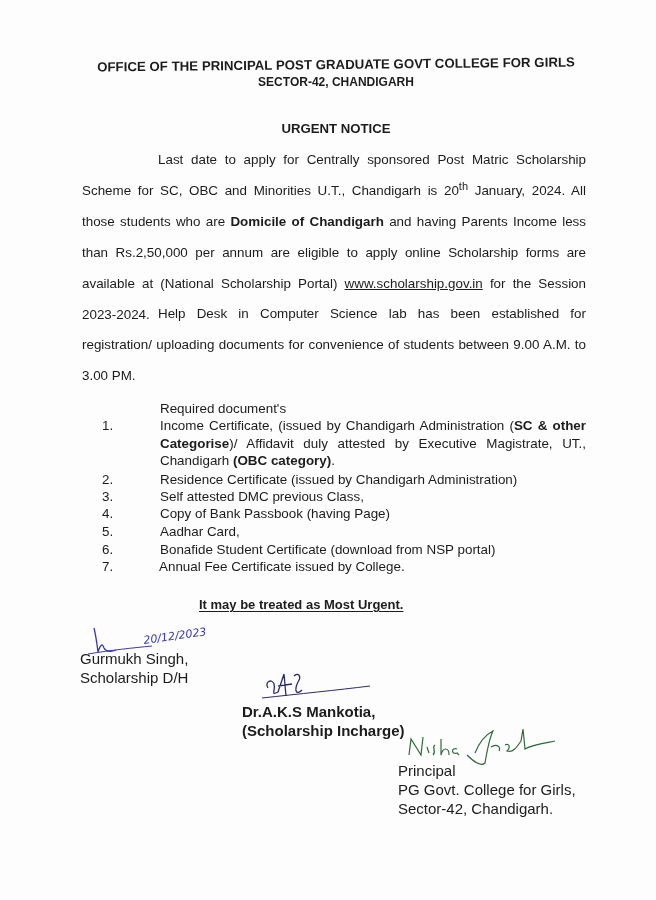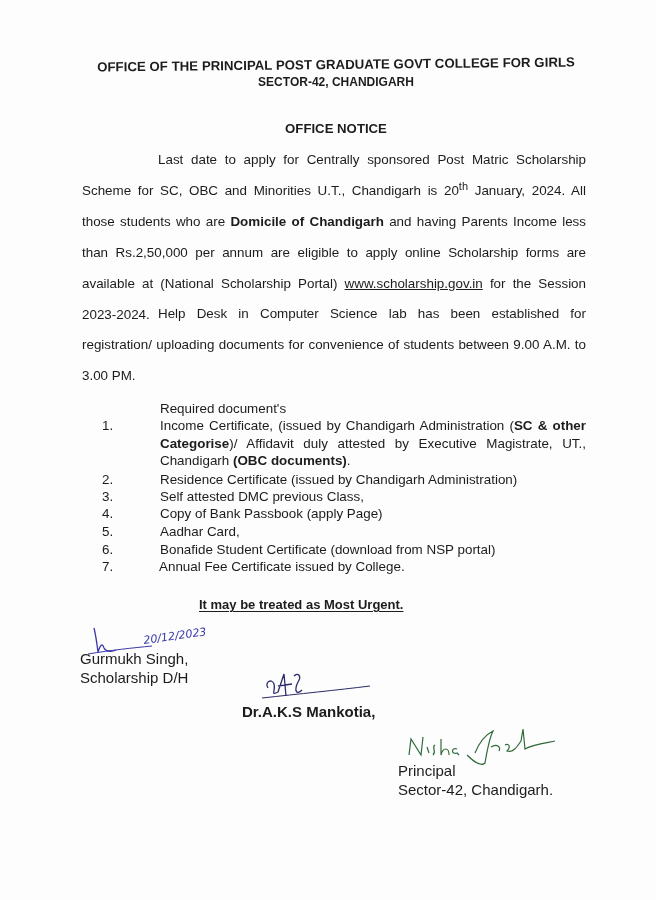--- a/index.html
+++ b/index.html
@@ -61,40 +61,40 @@
   .signature { position: absolute; }
 </style>
 </head>
 <body>
 
 <div class="page">
 
   <div class="hdr1">OFFICE OF THE PRINCIPAL POST GRADUATE GOVT COLLEGE FOR GIRLS</div>
   <div class="hdr2">SECTOR-42, CHANDIGARH</div>
 
-  <div class="title">OFFICE NOTICE</div>
+  <div class="title">URGENT NOTICE</div>
 
   <div class="para p1"><span class="indent"></span><span>Last date to apply for Centrally sponsored Post Matric Scholarship Scheme for SC, OBC and Minorities  U.T., Chandigarh is 20</span><sup>th</sup><span> January, 2024.  All those students who are </span><b>Domicile of Chandigarh</b><span> and having Parents Income less than Rs.2,50,000 per annum are eligible to apply online Scholarship forms are available at (National Scholarship Portal) </span><span class="link">www.scholarship.gov.in</span><span> for the Session 2023-2024.</span></div>
 
   <div class="para p2"><span class="indent"></span><span>Help Desk in Computer Science lab has been established for registration/ uploading documents for convenience of students between 9.00 A.M. to 3.00 PM.</span></div>
 
   <div class="req-label">Required document's</div>
 
   <div class="list">
     <div class="li-num" style="top:418px">1.</div>
-    <div class="li-text" style="top:417px; text-align: justify;"><span>Income Certificate, (issued by Chandigarh Administration (</span><b>SC &amp; other Categorise</b><span>)/ Affidavit        duly    attested by Executive Magistrate, UT., Chandigarh </span><b>(OBC    documents)</b><span>.</span></div>
+    <div class="li-text" style="top:417px; text-align: justify;"><span>Income Certificate, (issued by Chandigarh Administration (</span><b>SC &amp; other Categorise</b><span>)/ Affidavit        duly    attested by Executive Magistrate, UT., Chandigarh </span><b>(OBC    category)</b><span>.</span></div>
 
     <div class="li-num" style="top:472px">2.</div>
     <div class="li-text" style="top:471px">Residence Certificate (issued by Chandigarh Administration)</div>
 
     <div class="li-num" style="top:489px">3.</div>
     <div class="li-text" style="top:488px">Self attested DMC previous Class,</div>
 
     <div class="li-num" style="top:506px">4.</div>
-    <div class="li-text" style="top:505px">Copy of Bank Passbook (apply Page)</div>
+    <div class="li-text" style="top:505px">Copy of Bank Passbook (having Page)</div>
 
     <div class="li-num" style="top:524px">5.</div>
     <div class="li-text" style="top:523px">Aadhar Card,</div>
 
     <div class="li-num" style="top:542px">6.</div>
     <div class="li-text" style="top:541px">Bonafide Student Certificate (download from NSP portal)</div>
 
     <div class="li-num" style="top:559px">7.</div>
     <div class="li-text" style="top:558px; left:159px">Annual Fee Certificate issued by College.</div>
   </div>
@@ -110,24 +110,26 @@
     <div>Gurmukh Singh,</div>
     <div>Scholarship D/H</div>
   </div>
 
   <svg class="signature" style="left:258px; top:668px" width="120" height="36" viewBox="0 0 120 36">
     <path d="M10 20 C6 14, 14 10, 16 16 C18 22, 12 28, 20 24 L26 6 L28 28 M20 18 L34 16 M36 8 C40 4, 44 8, 40 14 C36 22, 38 28, 44 22" fill="none" stroke="#2a2a6a" stroke-width="1.3"></path>
     <path d="M4 30 C40 26, 80 22, 112 18" fill="none" stroke="#2a2a6a" stroke-width="1"></path>
   </svg>
   <div class="sig-block sig2">
     <div>Dr.A.K.S Mankotia,</div>
+    <div>(Scholarship Incharge)</div>
   </div>
 
   <svg class="signature" style="left:405px; top:725px" width="160" height="45" viewBox="0 0 160 45">
     <path d="M4 30 L6 14 L16 30 L18 12 M22 22 L24 28 M30 20 C26 22, 32 26, 28 30 M36 14 L36 30 C38 22, 44 22, 44 30 M52 24 C46 22, 46 30, 52 28 L54 30" fill="none" stroke="#2f6a3a" stroke-width="1.2"></path>
     <path d="M70 28 C74 18, 80 10, 88 6 C84 14, 82 26, 80 38 C76 42, 68 36, 62 30 M86 22 C92 18, 96 22, 94 26 M100 20 C104 18, 106 22, 102 26 C108 28, 112 22, 116 16 L118 4 L120 24 C126 20, 140 18, 150 16" fill="none" stroke="#2f6a3a" stroke-width="1.2"></path>
   </svg>
   <div class="sig-block sig3">
     <div>Principal</div>
+    <div>PG Govt. College for Girls,</div>
     <div>Sector-42, Chandigarh.</div>
   </div>
 
 </div>
 
 </body></html>

